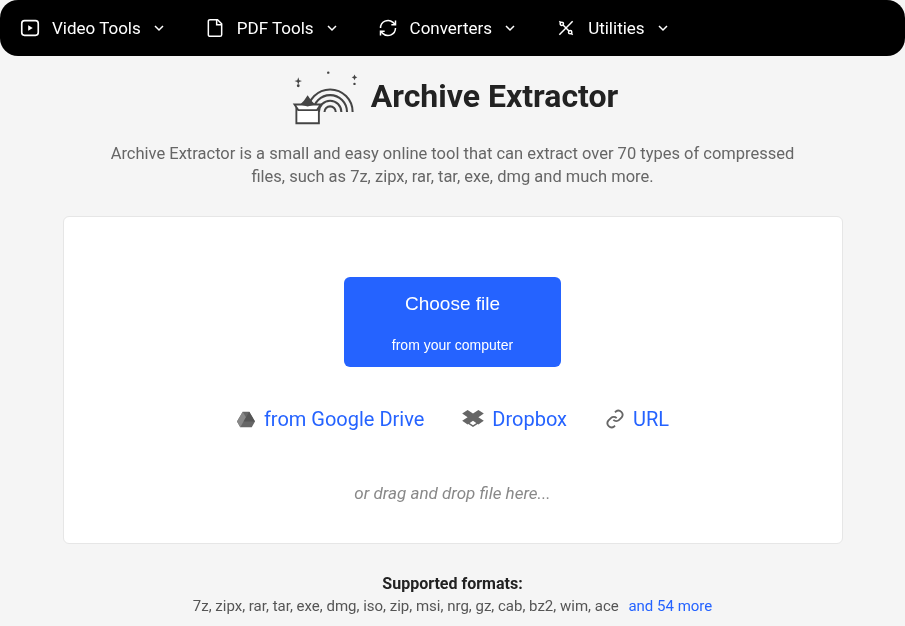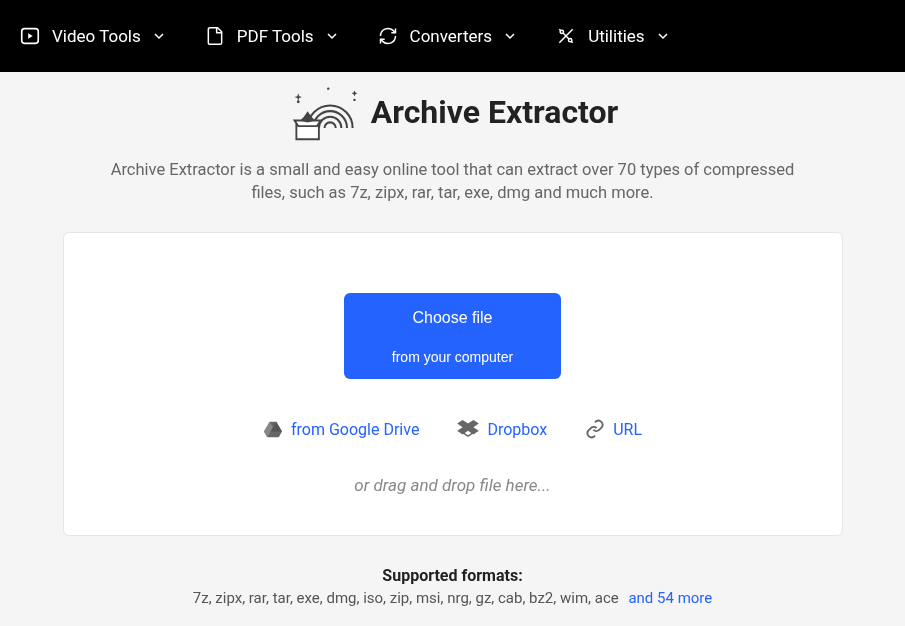--- a/index.html
+++ b/index.html
@@ -1,38 +1,38 @@
 <!DOCTYPE html>
 <html><head>
   <meta charset="utf-8">
   <style>
     * { margin: 0; padding: 0; box-sizing: border-box; }
     body { font-family: -apple-system, BlinkMacSystemFont, "Segoe UI", Roboto, Arial, sans-serif; background: #f5f5f5; width: 905px; height: 626px; overflow: hidden; }
     
-    .navbar { background: #000; height: 72px; display: flex; align-items: center; padding: 0 18px; gap: 38px; }
+    .navbar { background: #000; height: 56px; display: flex; align-items: center; padding: 0 18px; gap: 38px; border-radius: 18px; }
     .nav-item { display: flex; align-items: center; gap: 10px; color: #fff; font-size: 17px; cursor: pointer; }
     .nav-item .chev { margin-left: 2px; }
     .nav-icon { display: inline-flex; align-items: center; justify-content: center; width: 24px; height: 24px; }
     
     .hero { text-align: center; padding-top: 10px; }
     .hero-title-row { display: flex; align-items: center; justify-content: center; gap: 14px; }
     .hero-title { font-size: 32px; font-weight: 700; color: #222; }
     .hero-logo { width: 70px; height: 60px; }
     .hero-desc { color: #666; font-size: 16.5px; margin: 16px auto 0; max-width: 700px; line-height: 1.4; }
     
     .card { background: #fff; border: 1px solid #e6e6e6; border-radius: 6px; width: 780px; margin: 28px auto 0; padding: 60px 40px 40px; text-align: center; }
     .choose-btn { background: #2563ff; color: #fff; border: none; border-radius: 6px; padding: 16px 48px 14px; cursor: pointer; display: inline-block; }
-    .choose-btn .big { font-size: 16px; display: block; }
+    .choose-btn .big { font-size: 19px; display: block; }
     .choose-btn .small { font-size: 14px; color: #ffffff; margin-top: 22px; display: block; }
     
     .alt-sources { display: flex; justify-content: center; gap: 38px; margin-top: 40px; }
-    .alt-source { display: flex; align-items: center; gap: 8px; color: #2563ff; font-size: 16px; cursor: pointer; }
+    .alt-source { display: flex; align-items: center; gap: 8px; color: #2563ff; font-size: 20px; cursor: pointer; }
     .alt-source .ic { color: #666; display: inline-flex; }
     
-    .drop-hint { color: #888; font-style: italic; font-size: 17px; margin-top: 36px; }
+    .drop-hint { color: #888; font-style: italic; font-size: 17px; margin-top: 52px; }
     
     .formats { text-align: center; margin-top: 30px; }
     .formats-title { font-weight: 700; font-size: 16px; color: #222; }
     .formats-list { color: #555; font-size: 15px; margin-top: 4px; }
     .formats-more { color: #2563ff; margin-left: 6px; cursor: pointer; }
   </style>
 </head>
 <body>
 
 <nav class="navbar">

